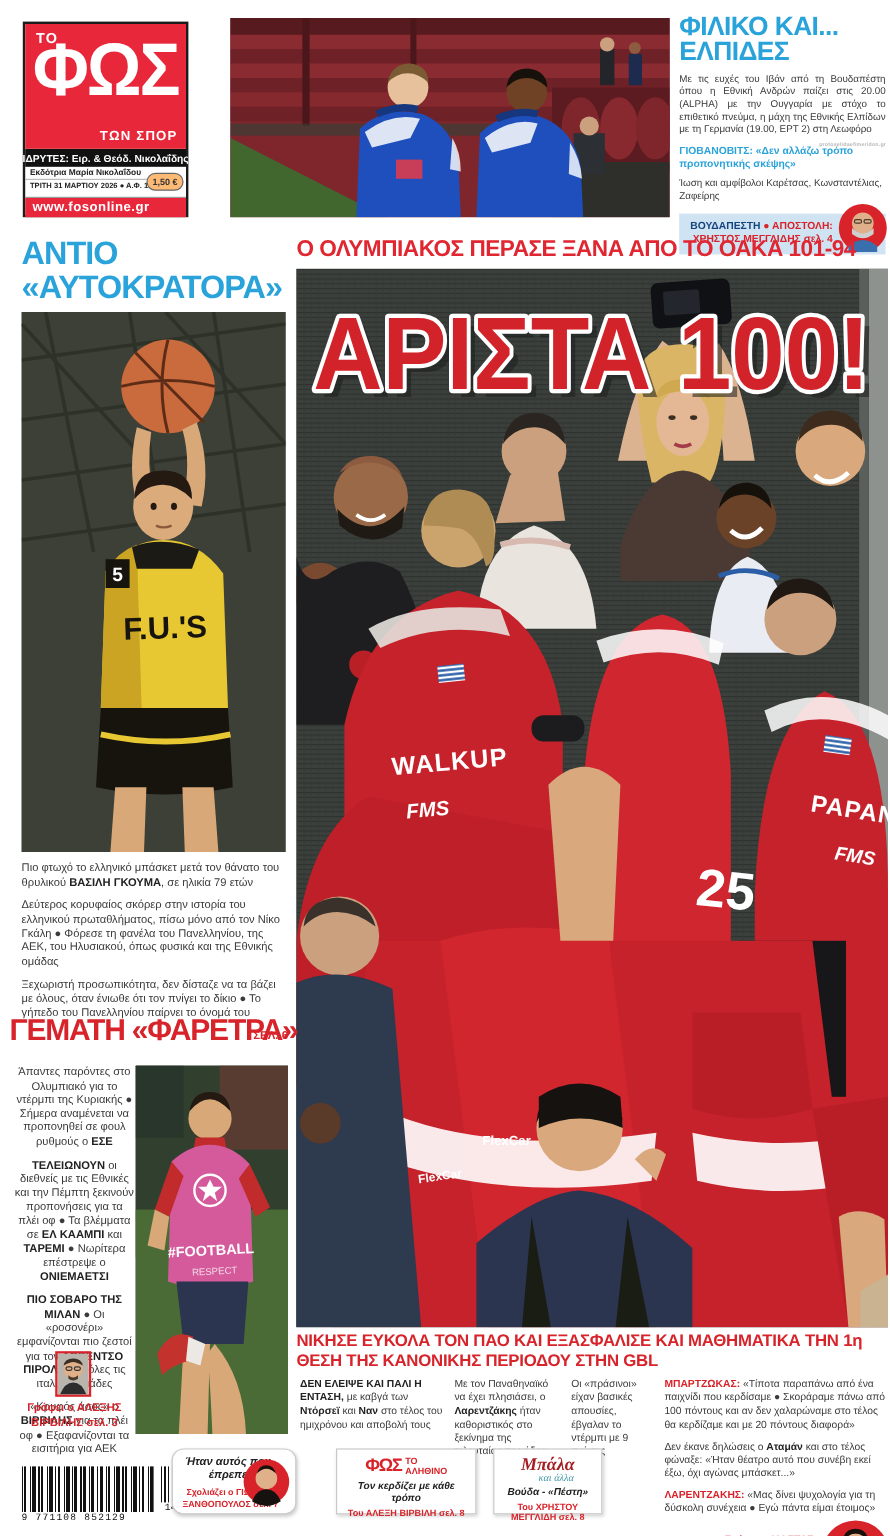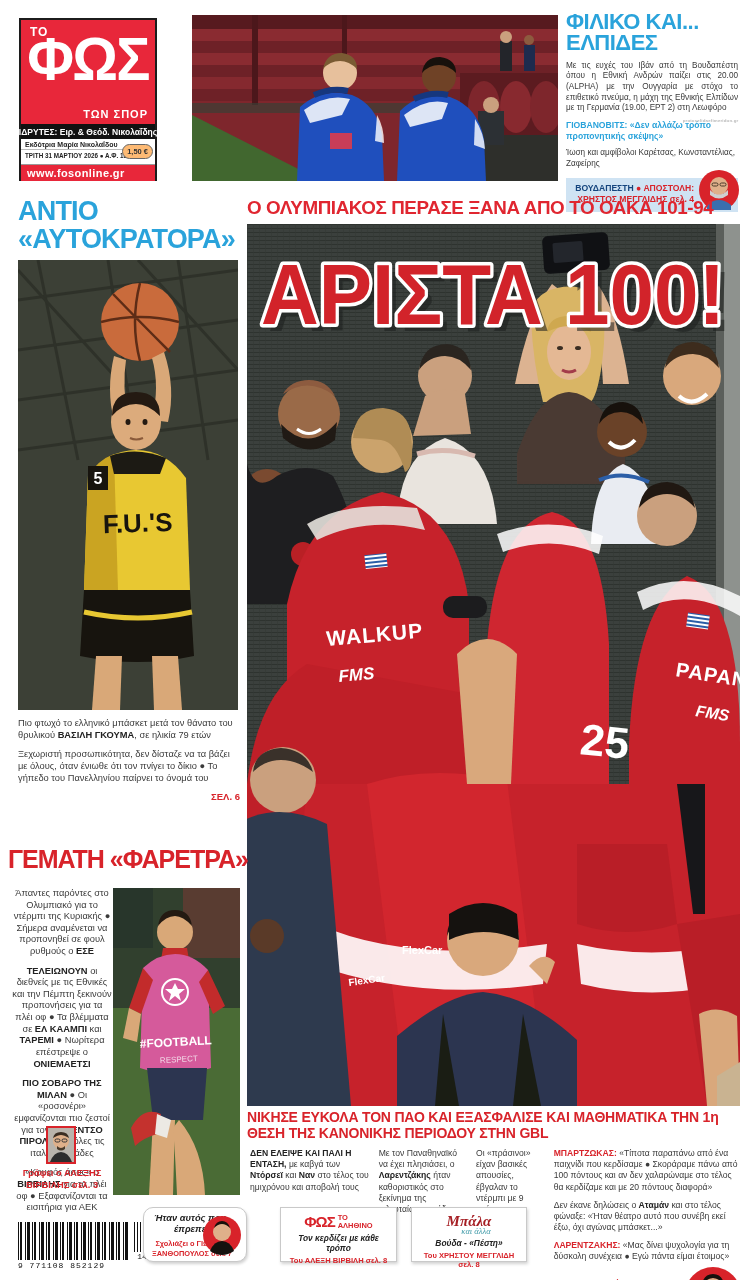--- a/index.html
+++ b/index.html
@@ -87,21 +87,21 @@
   .fbox1{left:143px;width:104px;border-radius:10px;}
   .fbox1 .title{font-size:9.3px;font-style:italic;font-weight:700;color:#222;text-align:center;width:80px;line-height:1.2;}
   .fbox1 .byline{font-size:7.4px;font-weight:800;color:var(--red);text-align:center;width:84px;margin-top:4px;line-height:1.25;}
   .fbox1 .avatar{position:absolute;right:4px;top:7px;width:40px;height:40px;}
   .fbox2{left:280px;width:117px;text-align:center;}
   .fos-mini{display:flex;justify-content:center;align-items:center;gap:3px;color:var(--red);}
   .fos-mini .glyph{font-size:15px;font-weight:900;letter-spacing:-1px;}
   .fos-mini .stack{font-size:7.5px;font-weight:800;text-align:left;line-height:1.05;}
   .fbox2 .title{font-size:8.4px;font-style:italic;font-weight:700;color:#222;margin-top:3px;}
   .fbox2 .byline{font-size:7.6px;font-weight:800;color:var(--red);margin-top:3px;}
-  .fbox3{left:411px;width:116px;text-align:center;}
+  .fbox3{left:411px;width:91px;text-align:center;}
   .bala-logo{line-height:1;}
   .bala-logo .a{font-family:"Liberation Serif",serif;font-style:italic;font-weight:700;font-size:15px;color:#a51e23;}
   .bala-logo .b{font-family:"Liberation Serif",serif;font-style:italic;font-size:8.5px;color:#3f9aa8;margin-left:14px;display:block;margin-top:-2px;}
   .fbox3 .title{font-size:8.4px;font-style:italic;font-weight:700;color:#222;margin-top:2px;}
   .fbox3 .byline{font-size:7.6px;font-weight:800;color:var(--red);margin-top:3px;}
 
   
   .seg-b{font-weight:800;color:#222;}
   .seg-rb{font-weight:800;color:var(--red);}
   .seg-bb{font-weight:800;}
@@ -374,20 +374,21 @@
         <path d="M66 330 L172 330 L176 396 Q120 408 62 396 Z" fill="#17140e"></path>
         <path d="M66 352 Q120 364 174 352" stroke="#e8c832" stroke-width="5" fill="none"></path>
         <path d="M78 396 L104 396 L102 450 L74 450 Z" fill="#d9a878"></path>
         <path d="M134 396 L160 396 L164 450 L136 450 Z" fill="#d9a878"></path>
       </g>
     </svg>
   </div>
 
   <div class="abs obit-text">
     <p><span>Πιο φτωχό το ελληνικό μπάσκετ μετά τον θάνατο του θρυλικού </span><span class="seg-b">ΒΑΣΙΛΗ ΓΚΟΥΜΑ</span><span>, σε ηλικία 79 ετών</span></p>
+    <p>Δεύτερος κορυφαίος σκόρερ στην ιστορία του ελληνικού πρωταθλήματος, πίσω μόνο από τον Νίκο Γκάλη ● Φόρεσε τη φανέλα του Πανελληνίου, της ΑΕΚ, του Ηλυσιακού, όπως φυσικά και της Εθνικής ομάδας</p>
     <p>Ξεχωριστή προσωπικότητα, δεν δίσταζε να τα βάζει με όλους, όταν ένιωθε ότι τον πνίγει το δίκιο ● Το γήπεδο του Πανελληνίου παίρνει το όνομά του</p>
     <div class="obit-page">ΣΕΛ. 6</div>
   </div>
 
   <div class="abs quiver-title">ΓΕΜΑΤΗ «ΦΑΡΕΤΡΑ»</div>
 
   <div class="abs quiver-col">
     <p><span>Άπαντες παρόντες στο Ολυμπιακό για το ντέρμπι της Κυριακής ● Σήμερα αναμένεται να προπονηθεί σε φουλ ρυθμούς ο </span><span class="seg-b">ΕΣΕ</span></p>
     <p><span class="seg-b">ΤΕΛΕΙΩΝΟΥΝ</span><span> οι διεθνείς με τις Εθνικές και την Πέμπτη ξεκινούν προπονήσεις για τα πλέι οφ ● Τα βλέμματα σε </span><span class="seg-b">ΕΛ ΚΑΑΜΠΙ</span><span> και </span><span class="seg-b">ΤΑΡΕΜΙ</span><span> ● Νωρίτερα επέστρεψε ο </span><span class="seg-b">ΟΝΙΕΜΑΕΤΣΙ</span></p>
     <p><span class="seg-b">ΠΙΟ ΣΟΒΑΡΟ ΤΗΣ ΜΙΛΑΝ</span><span> ● Οι «ροσονέρι» εμφανίζονται πιο ζεστοί για τον </span><span class="seg-b">ΛΟΡΕΝΤΣΟ ΠΙΡΟΛΑ</span><span> απ' όλες τις ιταλικές ομάδες</span></p>

